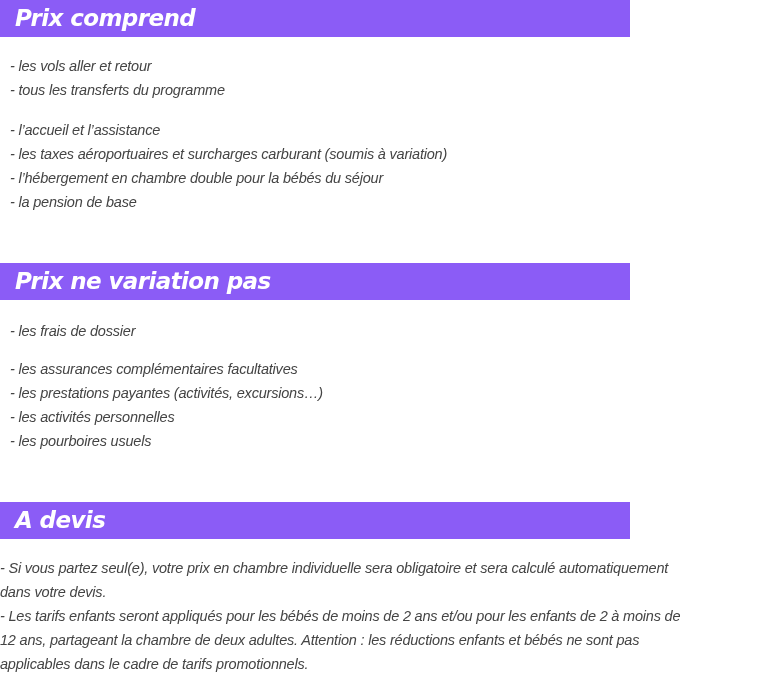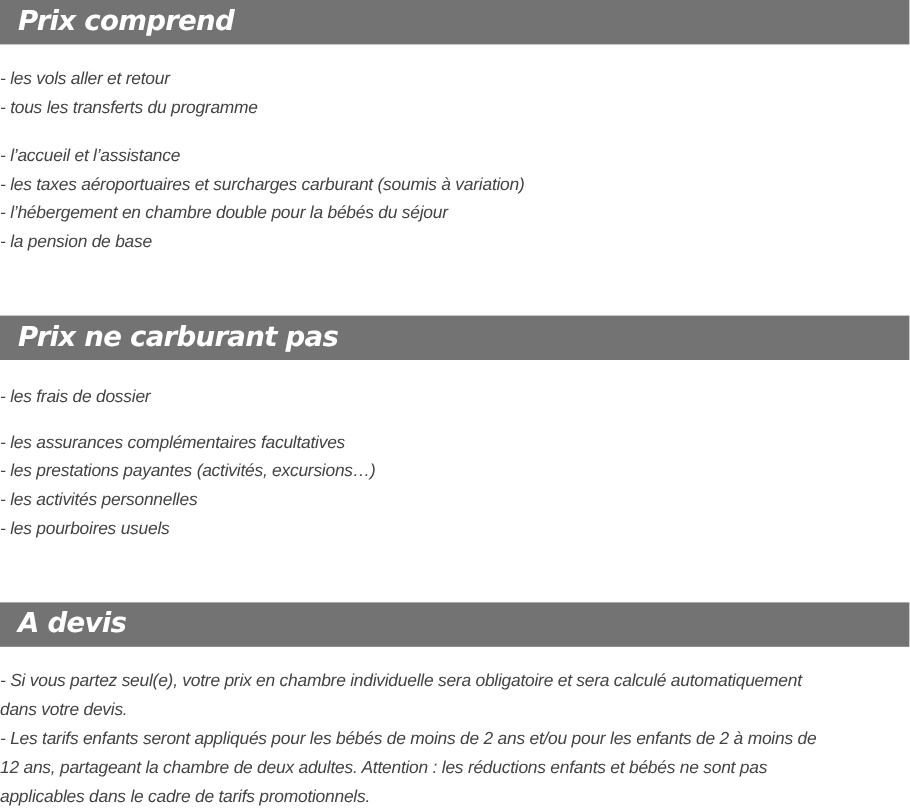--- a/index.html
+++ b/index.html
@@ -1,41 +1,41 @@
 <!DOCTYPE html>
 <html><head>
 <meta charset="utf-8">
 <style>
   html, body { margin:0; padding:0; background:#ffffff; }
   body { width:758px; height:675px; overflow:hidden; position:relative;
          font-family:"Liberation Sans", sans-serif; }
-  .banner { position:absolute; left:0; width:758px; height:37px; background:#737373; }
+  .banner { position:absolute; left:0; width:630px; height:37px; background:#8b5cf6; }
   .banner h2 { margin:0; position:absolute; left:15px; top:3px;
     font-family:"DejaVu Sans", sans-serif; font-style:italic; font-weight:bold;
     font-size:23px; line-height:30px; color:#ffffff; letter-spacing:-0.6px; }
   .line { position:absolute; left:0; margin:0; font-style:italic; font-size:14.5px;
-    color:#444444; line-height:24px; white-space:nowrap; letter-spacing:-0.2px; }
+    color:#444444; line-height:24px; white-space:nowrap; letter-spacing:-0.2px;padding-left:10px; }
   .para { position:absolute; left:0; width:692px; margin:0; font-style:italic;
     font-size:14.5px; color:#444444; line-height:24px; letter-spacing:-0.2px; }
 </style>
 </head>
 <body>
 
 <div class="banner" style="top:0">
   <h2>Prix comprend</h2>
 </div>
 <p class="line" style="top:54px">- les vols aller et retour</p>
 <p class="line" style="top:78px">- tous les transferts du programme</p>
 <p class="line" style="top:118px">- l’accueil et l’assistance</p>
 <p class="line" style="top:142px">- les taxes aéroportuaires et surcharges carburant (soumis à variation)</p>
 <p class="line" style="top:166px">- l’hébergement en chambre double pour la bébés du séjour</p>
 <p class="line" style="top:190px">- la pension de base</p>
 
 <div class="banner" style="top:263px">
-  <h2>Prix ne carburant pas</h2>
+  <h2>Prix ne variation pas</h2>
 </div>
 <p class="line" style="top:319px">- les frais de dossier</p>
 <p class="line" style="top:357px">- les assurances complémentaires facultatives</p>
 <p class="line" style="top:381px">- les prestations payantes (activités, excursions…)</p>
 <p class="line" style="top:405px">- les activités personnelles</p>
 <p class="line" style="top:429px">- les pourboires usuels</p>
 
 <div class="banner" style="top:502px">
   <h2>A devis</h2>
 </div>

